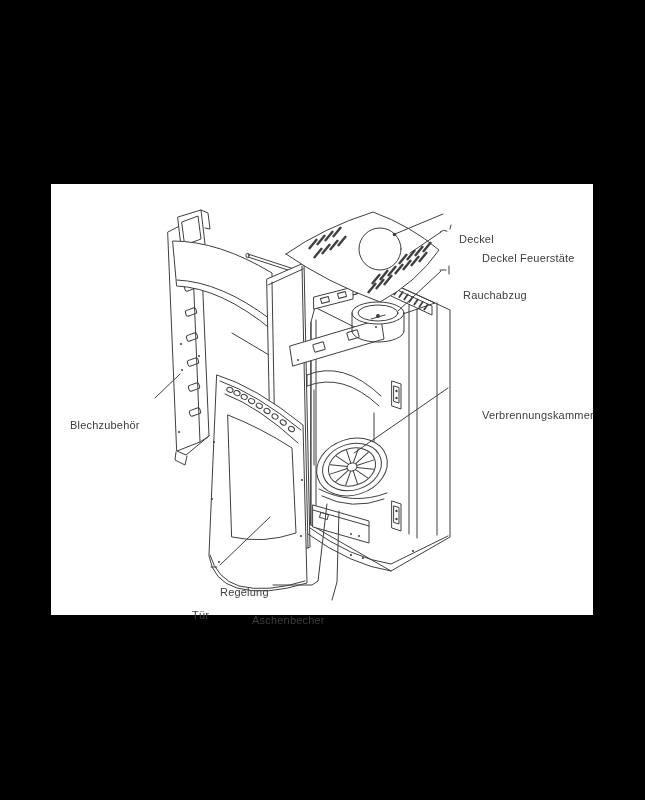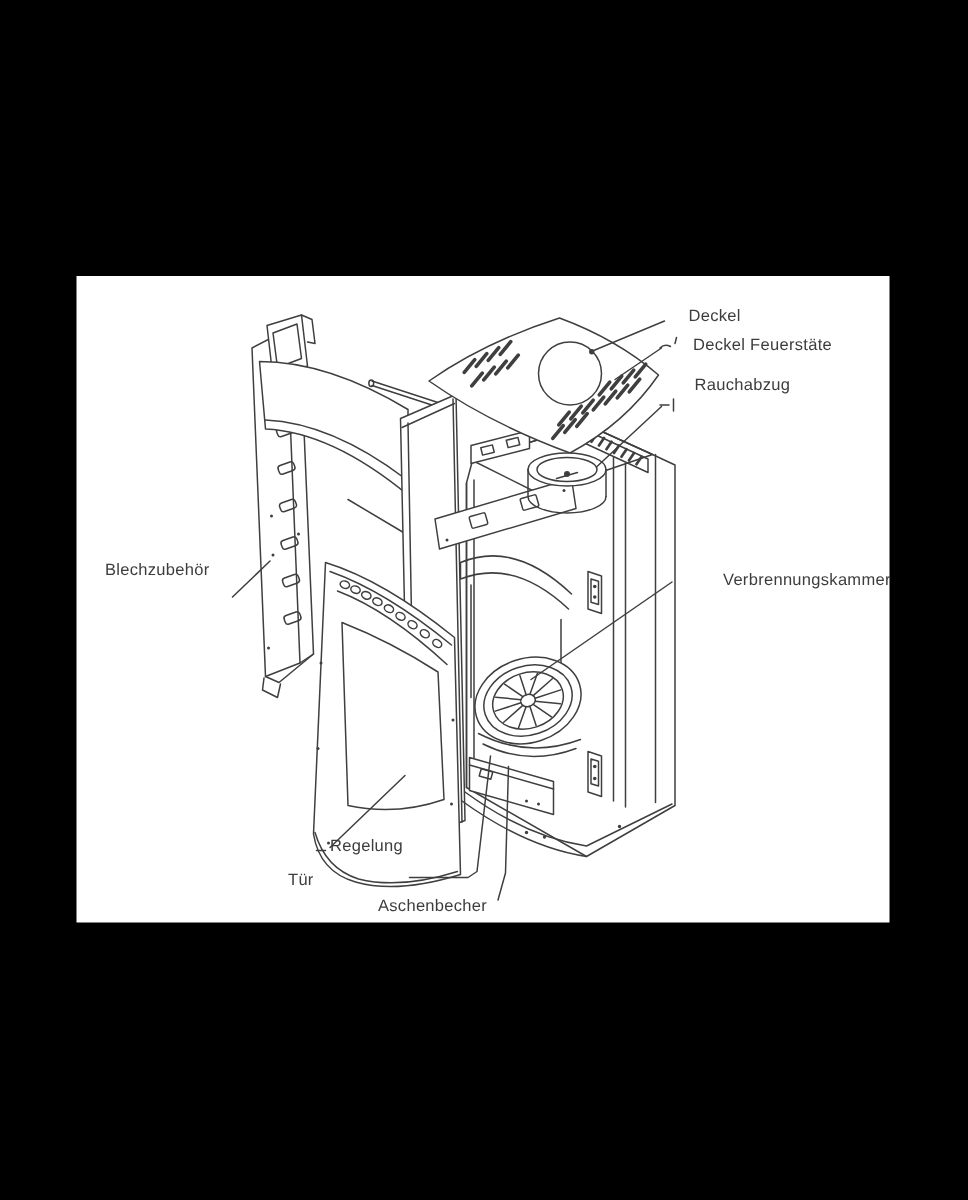--- a/index.html
+++ b/index.html
@@ -1,21 +1,21 @@
 <!DOCTYPE html>
 <html><head>
 <meta charset="utf-8">
 <style>
   html,body{margin:0;padding:0;background:#000;}
   .page{position:relative;width:645px;height:800px;background:#000;overflow:hidden;
         font-family:"Liberation Sans",sans-serif;}
   .panel{position:absolute;left:51px;top:184px;width:542px;height:431px;background:#fff;}
   .panel svg{position:absolute;left:0;top:0;}
   .lbl{position:absolute;font-size:11px;line-height:14px;color:#3d3d3d;white-space:nowrap;
-       letter-spacing:.2px;}
+       letter-spacing:.2px;margin-top:28px;}
   
   .d path,.d line,.d rect,.d ellipse,.d circle,.d polyline{stroke:#3f3f3f;stroke-width:1;fill:none;
        stroke-linecap:round;stroke-linejoin:round;}
   .d .f{fill:#ffffff;}
   .d .slit{stroke-width:2.4;}
   .d .slit-s{stroke-width:1.8;}
   .d .dot{fill:#3f3f3f;stroke:none;}
 </style>
 </head>
 <body>
@@ -174,21 +174,21 @@
         <path d="M389,86 L395,86 M398,82 L398,90 M390,87 L347,127"></path>
         <path d="M397,204 L303,269"></path>
         <path d="M104,214 L129,190"></path>
         <path d="M160,383 L166,383 M169,381 L219,333"></path>
         <path d="M222,401 L261,401 L267,397 L276,320"></path>
         <path d="M281,416 L286,398 L288,327"></path>
       </g>
     </svg>
 
     <span class="lbl" style="left:408px;top:20px">Deckel</span>
-    <span class="lbl" style="left:411px;top:39px">Deckel Feuerstäte</span>
-    <span class="lbl" style="left:412px;top:66px">Rauchabzug</span>
+    <span class="lbl" style="left:431px;top:39px">Deckel Feuerstäte</span>
+    <span class="lbl" style="left:412px;top:76px">Rauchabzug</span>
     <span class="lbl" style="left:431px;top:196px">Verbrennungskammer</span>
-    <span class="lbl" style="left:19px;top:189px">Blechzubehör</span>
+    <span class="lbl" style="left:19px;top:206px">Blechzubehör</span>
     <span class="lbl" style="left:141px;top:396px">Tür</span>
     <span class="lbl" style="left:169px;top:373px">Regelung</span>
-    <span class="lbl" style="left:201px;top:413px">Aschenbecher</span>
+    <span class="lbl" style="left:201px;top:401px">Aschenbecher</span>
   </div>
 </div>
 
 </body></html>

